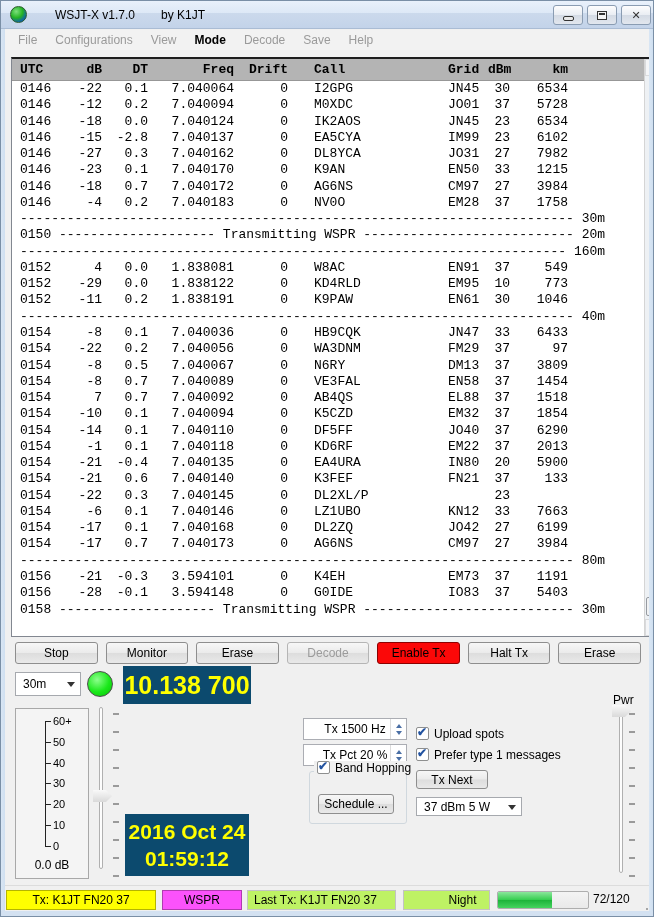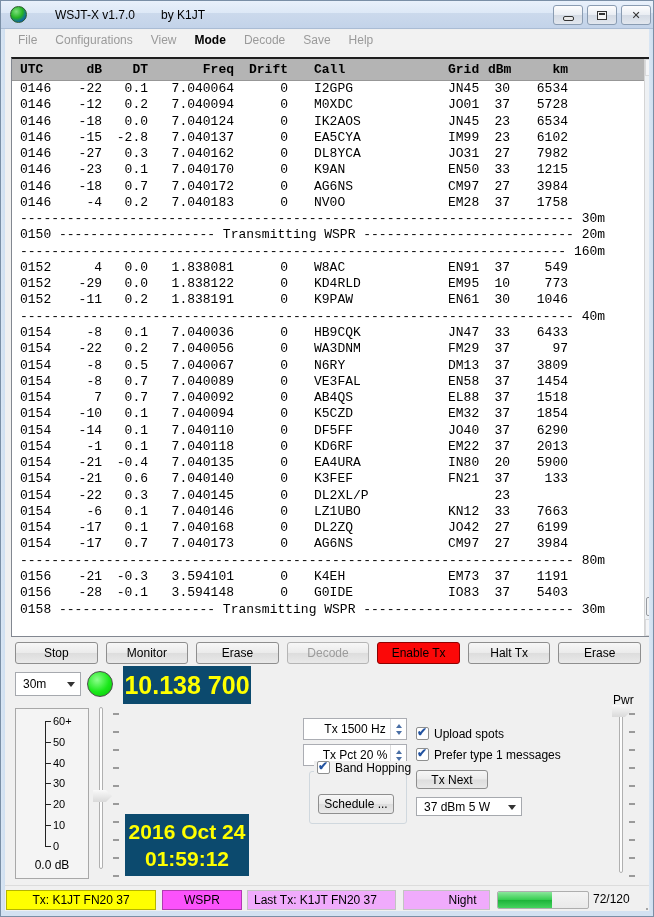--- a/index.html
+++ b/index.html
@@ -99,21 +99,21 @@
   .cbrow{position:absolute;font-size:12px;white-space:nowrap;}
   .cbl{margin-left:5px;text-align:right;}
   .groupbox{position:absolute;left:308px;top:770px;width:98px;height:53px;border:1px solid #d0d8de;border-radius:3px;}
   .bh-check{left:313px;top:760px;background:#f0f0f0;padding:0 3px;}
   .smallbtn{position:absolute;border:1px solid #8e8e8e;border-radius:3px;font-size:12px;
     background:linear-gradient(180deg,#f7f7f7,#ebebeb 48%,#dddddd 52%,#e9e9e9);
     display:flex;align-items:center;justify-content:center;}
   
   .statusbar{position:absolute;left:0;top:884px;width:654px;height:28px;background:#f0f0f0;border-top:1px solid #dcdcdc;}
   .spanel{position:absolute;top:4px;height:20px;font-size:12px;display:flex;align-items:center;justify-content:center;
-    border:1px solid #c3c3c3;background:#f0abfc;}
+    border:1px solid #c3c3c3;background:#bef264;}
   .spanel.tx{left:5px;width:150px;background:#ffff00;border-color:#b5b500;}
   .spanel.mode{left:161px;width:80px;background:#fb52fb;border-color:#b03ab0;}
   .spanel.lasttx{left:246px;width:149px;justify-content:flex-start;padding-left:6px;}
   .spanel.period{left:402px;width:87px;padding-left:32px;}
   .progress{position:absolute;left:496px;top:5px;width:92px;height:18px;border:1px solid #aeaeae;border-radius:2px;
     background:linear-gradient(180deg,#f4f4f4,#e9e9e9);overflow:hidden;}
   .pfill{height:100%;background:linear-gradient(180deg,#8be69b 0%,#34cd4e 50%,#1db33a 51%,#45d45f 100%);}
   .pcount{position:absolute;left:592px;top:6px;font-size:12px;}
   .grip{position:absolute;right:3px;bottom:3px;width:10px;height:10px;}
   .grip i{position:absolute;width:2px;height:2px;background:#a5a5a5;}

